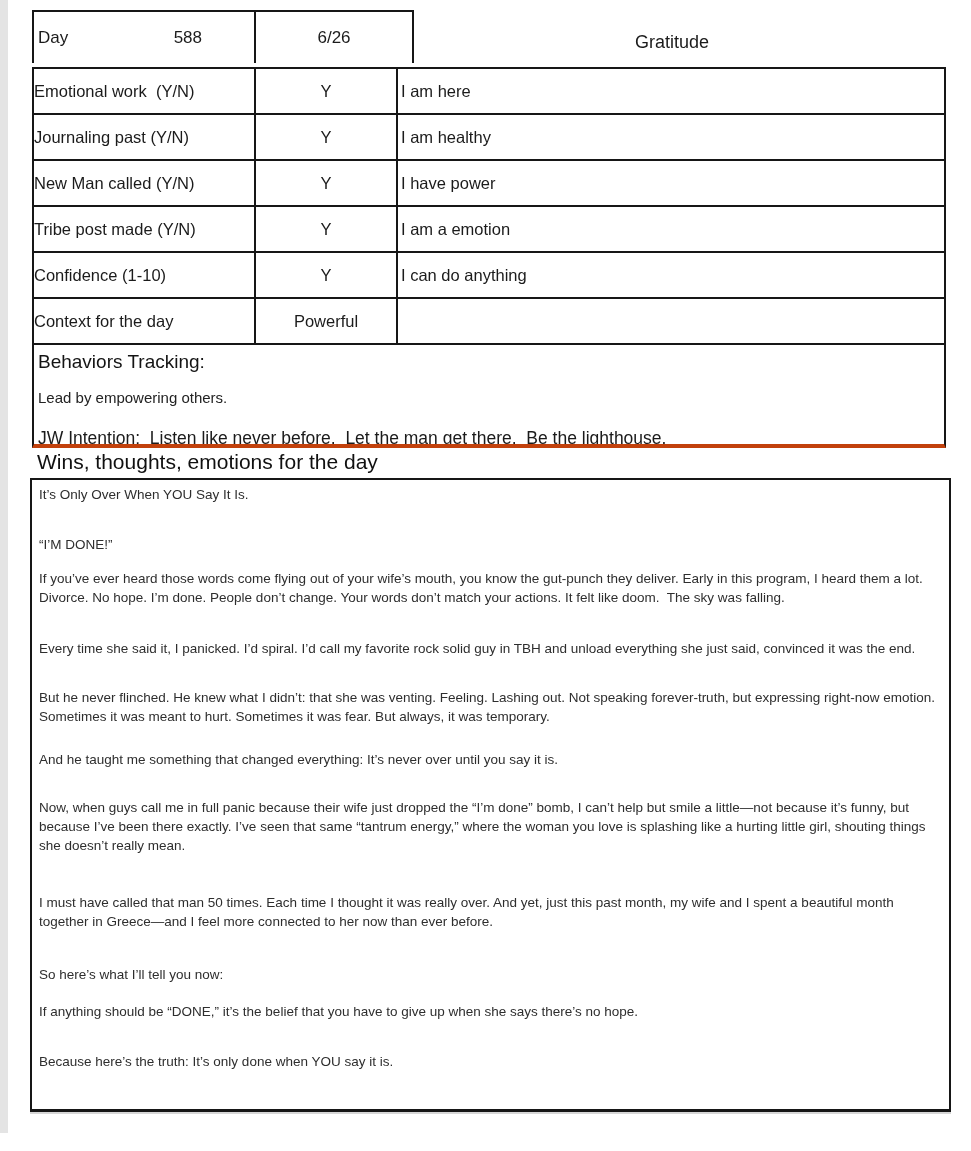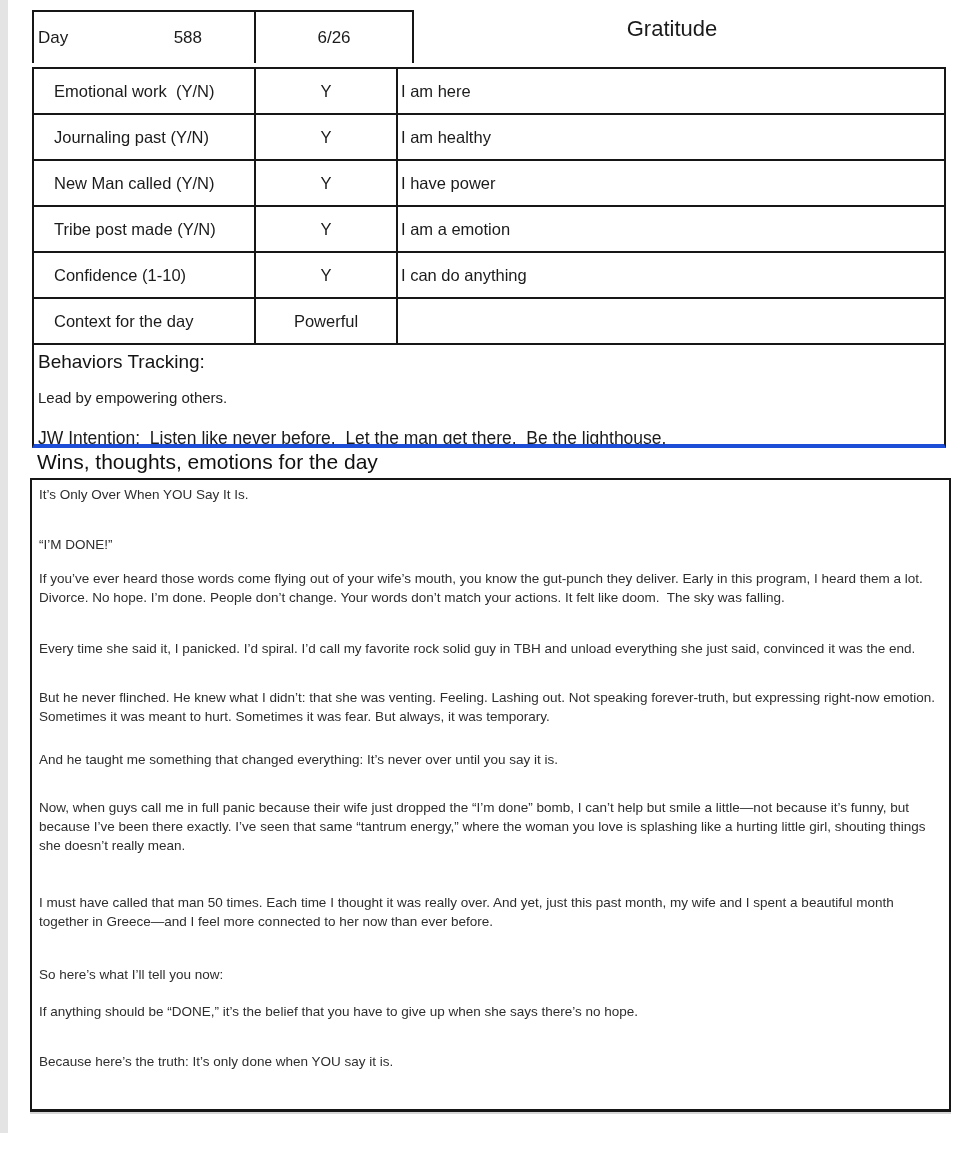--- a/index.html
+++ b/index.html
@@ -36,64 +36,64 @@
     padding: 0 52px 0 4px;
     font-size: 17px;
   }
   .hdr-c2 {
     flex: 1;
     display: flex; align-items: center; justify-content: center;
     font-size: 17px;
   }
   .hdr-gratitude {
     position: absolute;
-    left: 398px; top: 2px;
+    left: 398px; top: 16px;
     width: 548px; height: 53px;
     display: flex; align-items: center; justify-content: center;
-    font-size: 22px;
+    font-size: 18px;
   }
   .rows {
     position: absolute;
     left: 32px; top: 67px;
     width: 914px;
     border: 2px solid #161616;
     border-bottom: none;
   }
   .trow {
     display: flex;
     height: 46px;
     border-bottom: 2px solid #161616;
     font-size: 16.5px;
   }
   .trow .c1 {
     width: 222px;
     border-right: 2px solid #161616;
     display: flex; align-items: center;
-    padding-left: 20px;
+    padding-left: 0;
     white-space: pre;
   }
   .trow .c2 {
     width: 142px;
     border-right: 2px solid #161616;
     display: flex; align-items: center; justify-content: center;
   }
   .trow .c3 {
     flex: 1;
     display: flex; align-items: center;
     padding-left: 3px;
   }
 
   
   .behaviors {
     position: absolute;
     left: 32px; top: 343px;
     width: 914px; height: 105px;
     border-left: 2px solid #161616;
     border-right: 2px solid #161616;
-    border-bottom: 4px solid #1d4ed8;
+    border-bottom: 4px solid #c2410c;
     overflow: hidden;
   }
   .behaviors .bt-title {
     position: absolute; left: 4px; top: 8px;
     font-size: 19px; color: #141414;
   }
   .behaviors .bt-line1 {
     position: absolute; left: 4px; top: 46px;
     font-size: 15px; color: #232323;
   }

